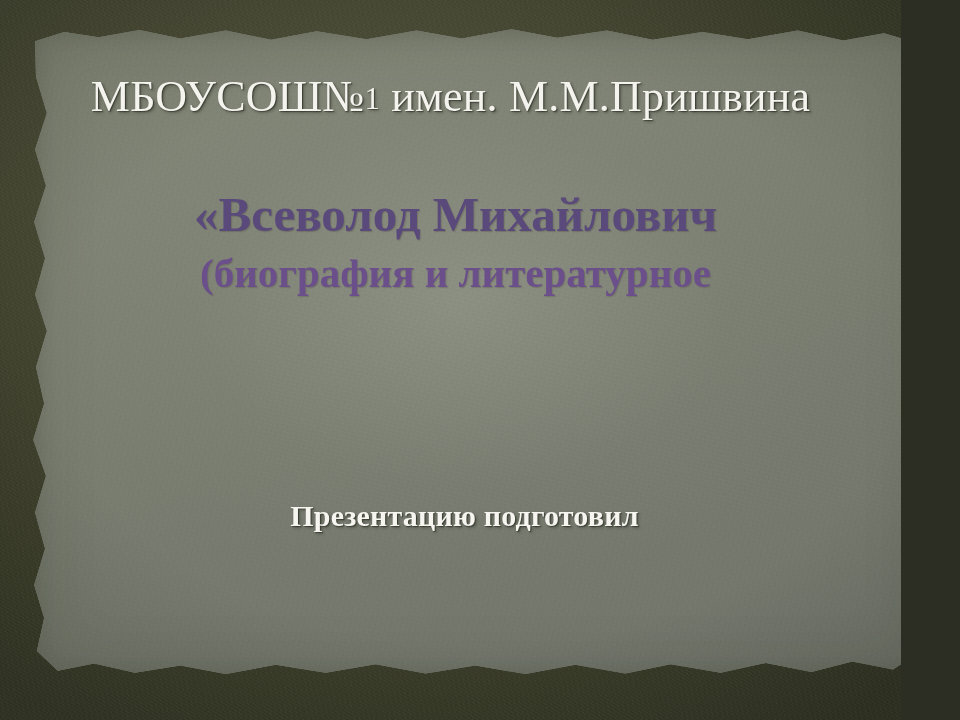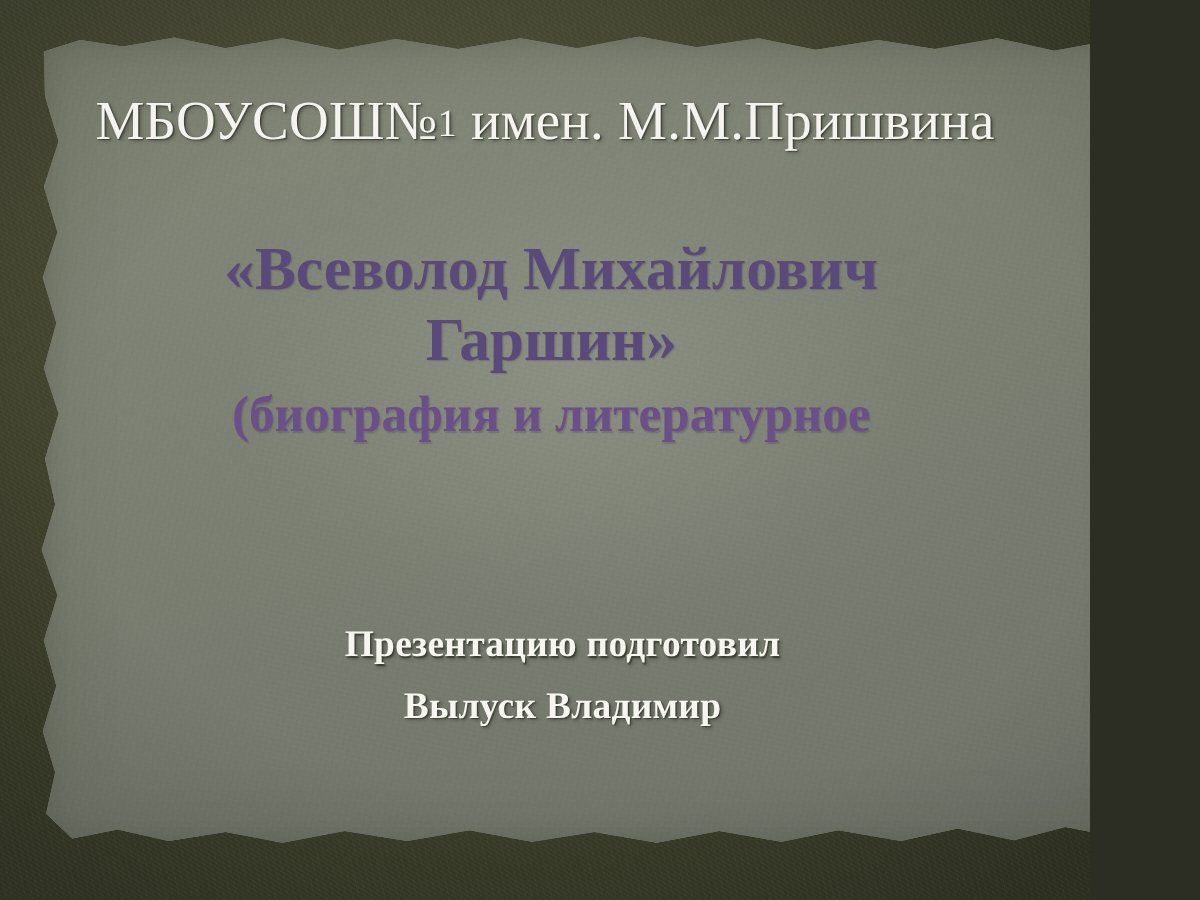--- a/index.html
+++ b/index.html
@@ -18,20 +18,21 @@
     font-family: "Liberation Serif", "DejaVu Serif", serif;
     
     background-color: #4a4c3c;
     background-image:
       radial-gradient(ellipse 70% 65% at 50% 48%,
         rgba(120,124,108,0.00) 0%,
         rgba(40,42,30,0.10) 62%,
         rgba(28,30,20,0.45) 100%),
       linear-gradient(160deg, #55573f 0%, #43452f 40%, #3a3c29 100%);
     user-select: none;
+    padding-left: 29px;
   }
 
   
   .border-noise {
     position: absolute;
     inset: 0;
     pointer-events: none;
     opacity: .55;
     background-image:
       repeating-linear-gradient(31deg, rgba(255,255,255,.045) 0 1px, transparent 1px 3px),
@@ -175,26 +176,24 @@
     <div class="paper-rim"></div>
   </div>
 
   <div class="content">
 
     <div class="school-title"><span>МБОУСОШ№</span><span class="num-one">1</span><span> имен. М.М.Пришвина</span></div>
 
     <div class="heading-block">
       <div class="heading">
         <div>«Всеволод Михайлович</div>
-        <div>Гаршин»</div>
       </div>
       <div class="subheading">
         <div>(биография и литературное</div>
       </div>
     </div>
 
     <div class="credits">
       <div class="line">Презентацию подготовил</div>
-      <div class="line">Вылуск Владимир</div>
     </div>
 
   </div>
 </div>
 
 </body></html>

